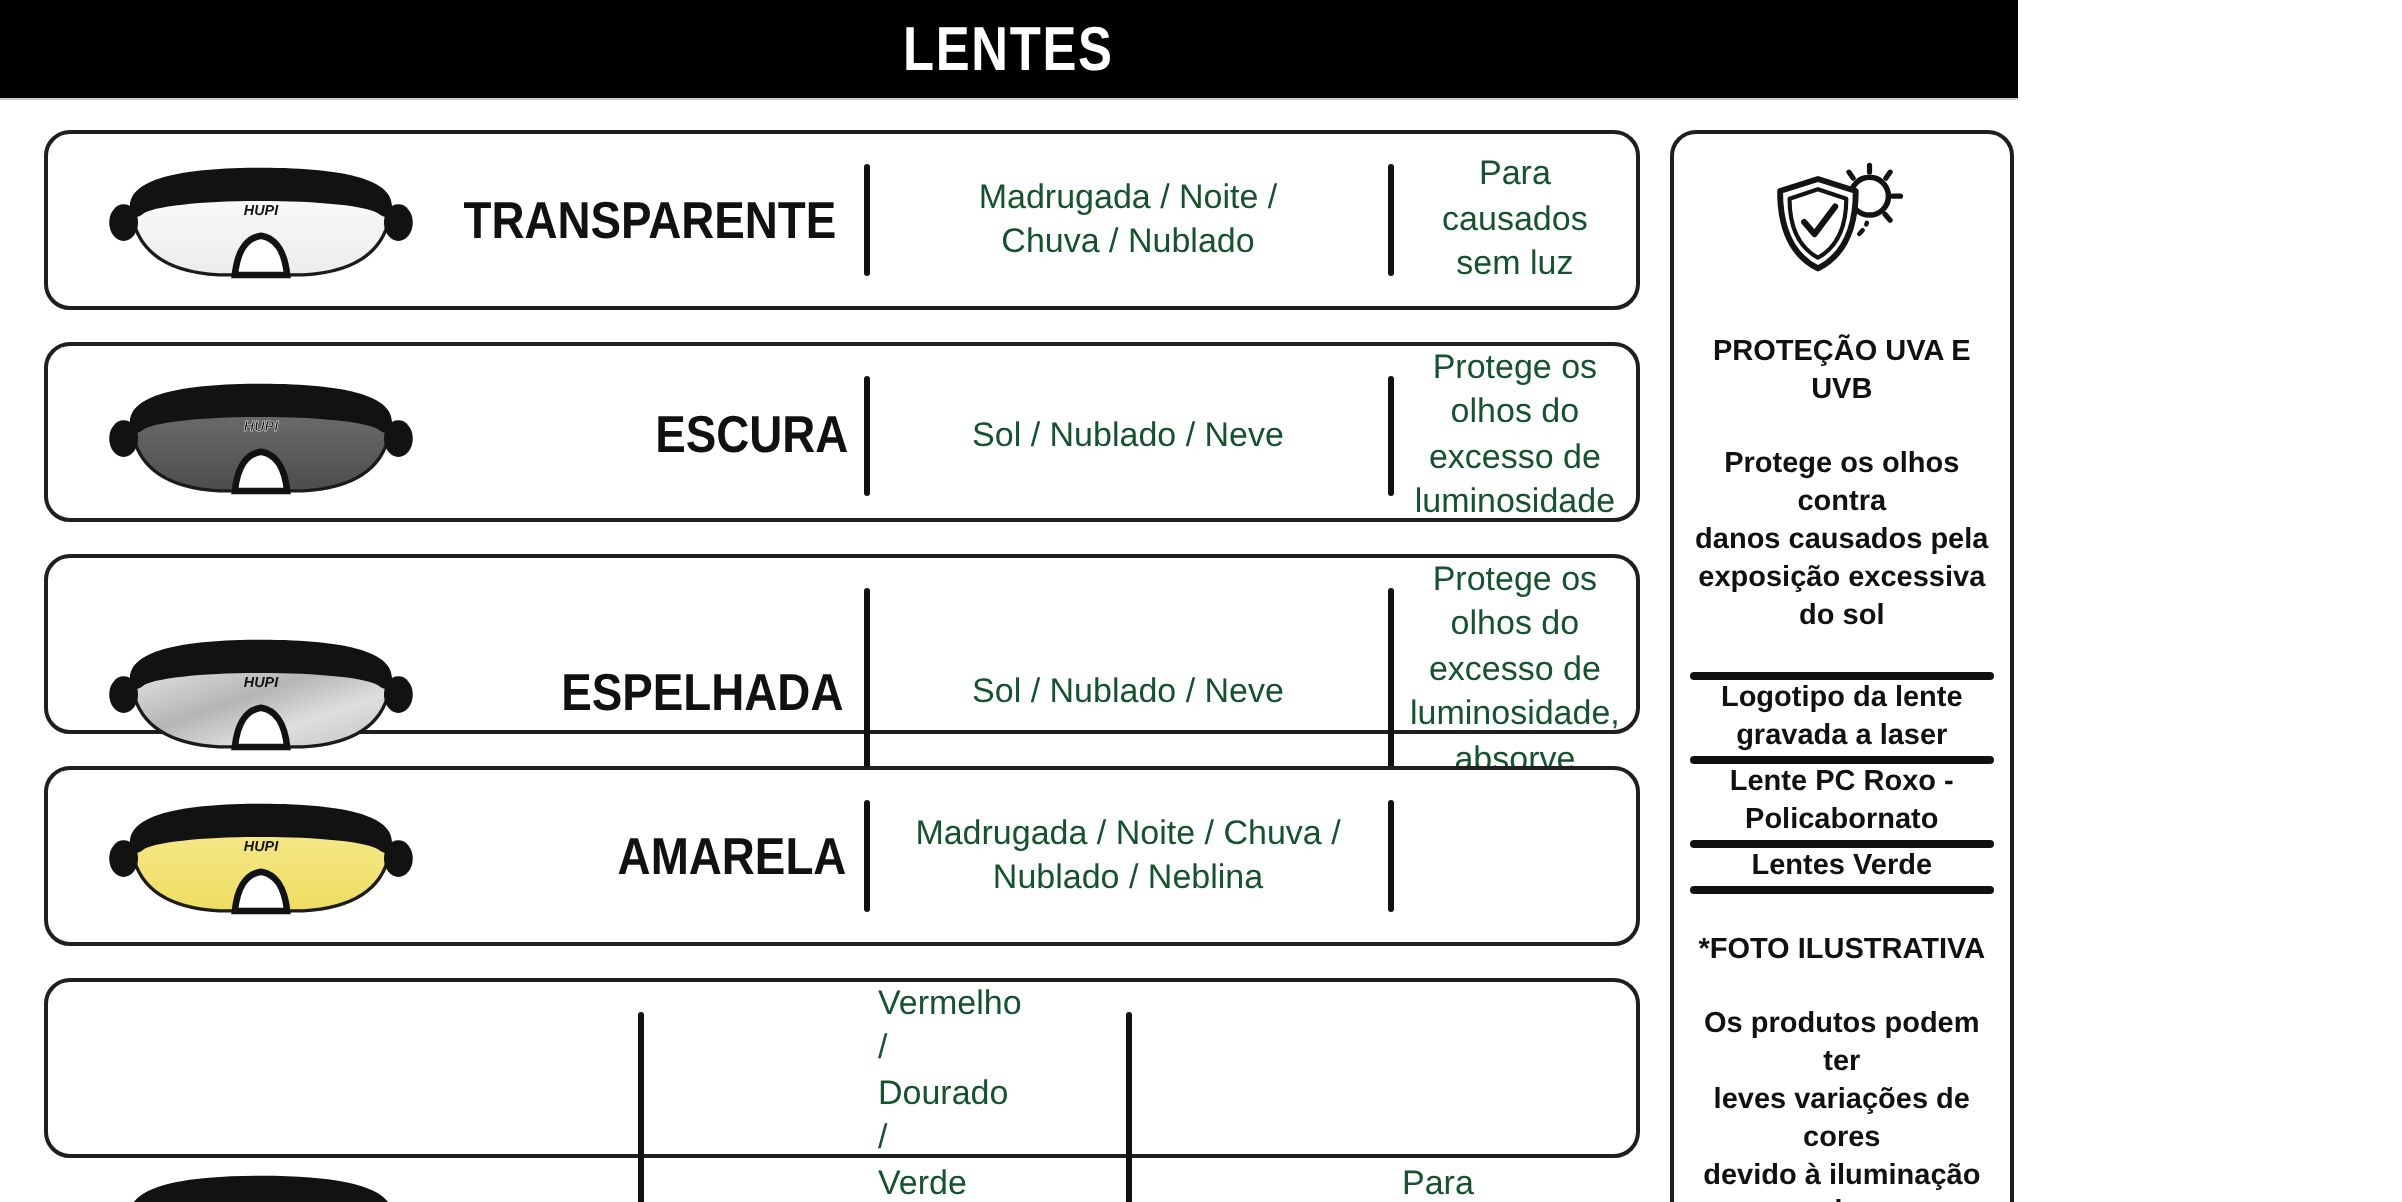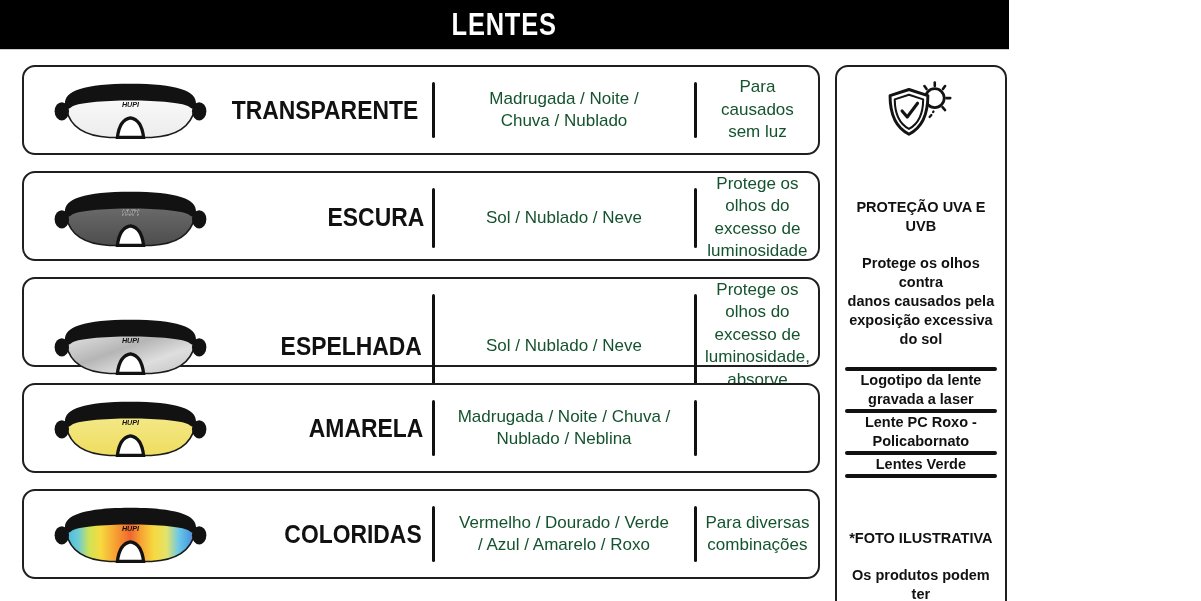--- a/index.html
+++ b/index.html
@@ -20,21 +20,21 @@
   .name-cell { text-align:right; }
   .name-cell span { display:inline-block; font-size:26px; font-weight:bold; transform:scaleX(.88); letter-spacing:0; color:#111; white-space:nowrap; }
   .vdiv { width:3px; height:calc(100% - 30px); background:#111; border-radius:2px; justify-self:center; }
   .txt-cell { text-align:center; font-size:17px; line-height:1.32; color:#14532d; white-space:pre-line; padding:0 8px; }
 
   .sidebar { width:226px; border:2px solid #1f1f1f; border-radius:13px; background:#fff;
              display:flex; flex-direction:column; align-items:center; justify-content:space-between;
              padding:12px 8px 14px 8px; text-align:center; }
   .sb-icon svg { width:86px; height:64px; }
   .sb-block { font-size:14.5px; font-weight:bold; line-height:1.3; white-space:pre-line; color:#111; }
-  .sb-title { font-size:14.5px; font-weight:bold;margin-top:32px; }
+  .sb-title { font-size:14.5px; font-weight:bold; }
   .sb-divider { width:152px; height:4px; background:#111; border-radius:2px; }
 
   .svg-defs { position:absolute; width:0; height:0; overflow:hidden; }
 </style>
 </head>
 <body>
 
 <svg class="svg-defs" aria-hidden="true">
   <defs>
     <linearGradient id="grad-transparente" x1="0" y1="0" x2="0" y2="1">
@@ -163,21 +163,20 @@
         <div class="glasses-cell">
           <svg viewBox="0 0 240 110">
             <path d="M30,34 C60,24 180,24 210,34 C218,37 220,44 218,54 C212,82 188,95 152,97 L88,97 C52,95 28,82 22,54 C20,44 22,37 30,34 Z" fill="url(#grad-coloridas)" stroke="#1b1b1b" stroke-width="2.5"></path>
             <path d="M20,46 C18,26 50,15 120,15 C190,15 222,26 220,46 C221,52 217,55 211,51 C196,37 44,37 29,51 C23,55 19,52 20,46 Z" fill="#121212"></path>
             <ellipse cx="15" cy="57" rx="11" ry="14" fill="#121212"></ellipse>
             <ellipse cx="225" cy="57" rx="11" ry="14" fill="#121212"></ellipse>
             <path d="M100,97 C102,79 108,69 120,67 C132,69 138,79 140,97 Z" fill="#ffffff" stroke="#121212" stroke-width="5"></path>
             <text x="120" y="51" text-anchor="middle" font-family="Liberation Sans, sans-serif" font-size="11" font-weight="bold" font-style="italic" fill="#111">HUPI</text>
           </svg>
         </div>
-        <div class="name-cell"><span>COLORIDAS</span></div>
         <div class="vdiv"></div>
         <div class="txt-cell">Vermelho / Dourado / Verde
 / Azul / Amarelo / Roxo</div>
         <div class="vdiv"></div>
         <div class="txt-cell">Para diversas
 combinações</div>
       </div>
 
     </div>
 

